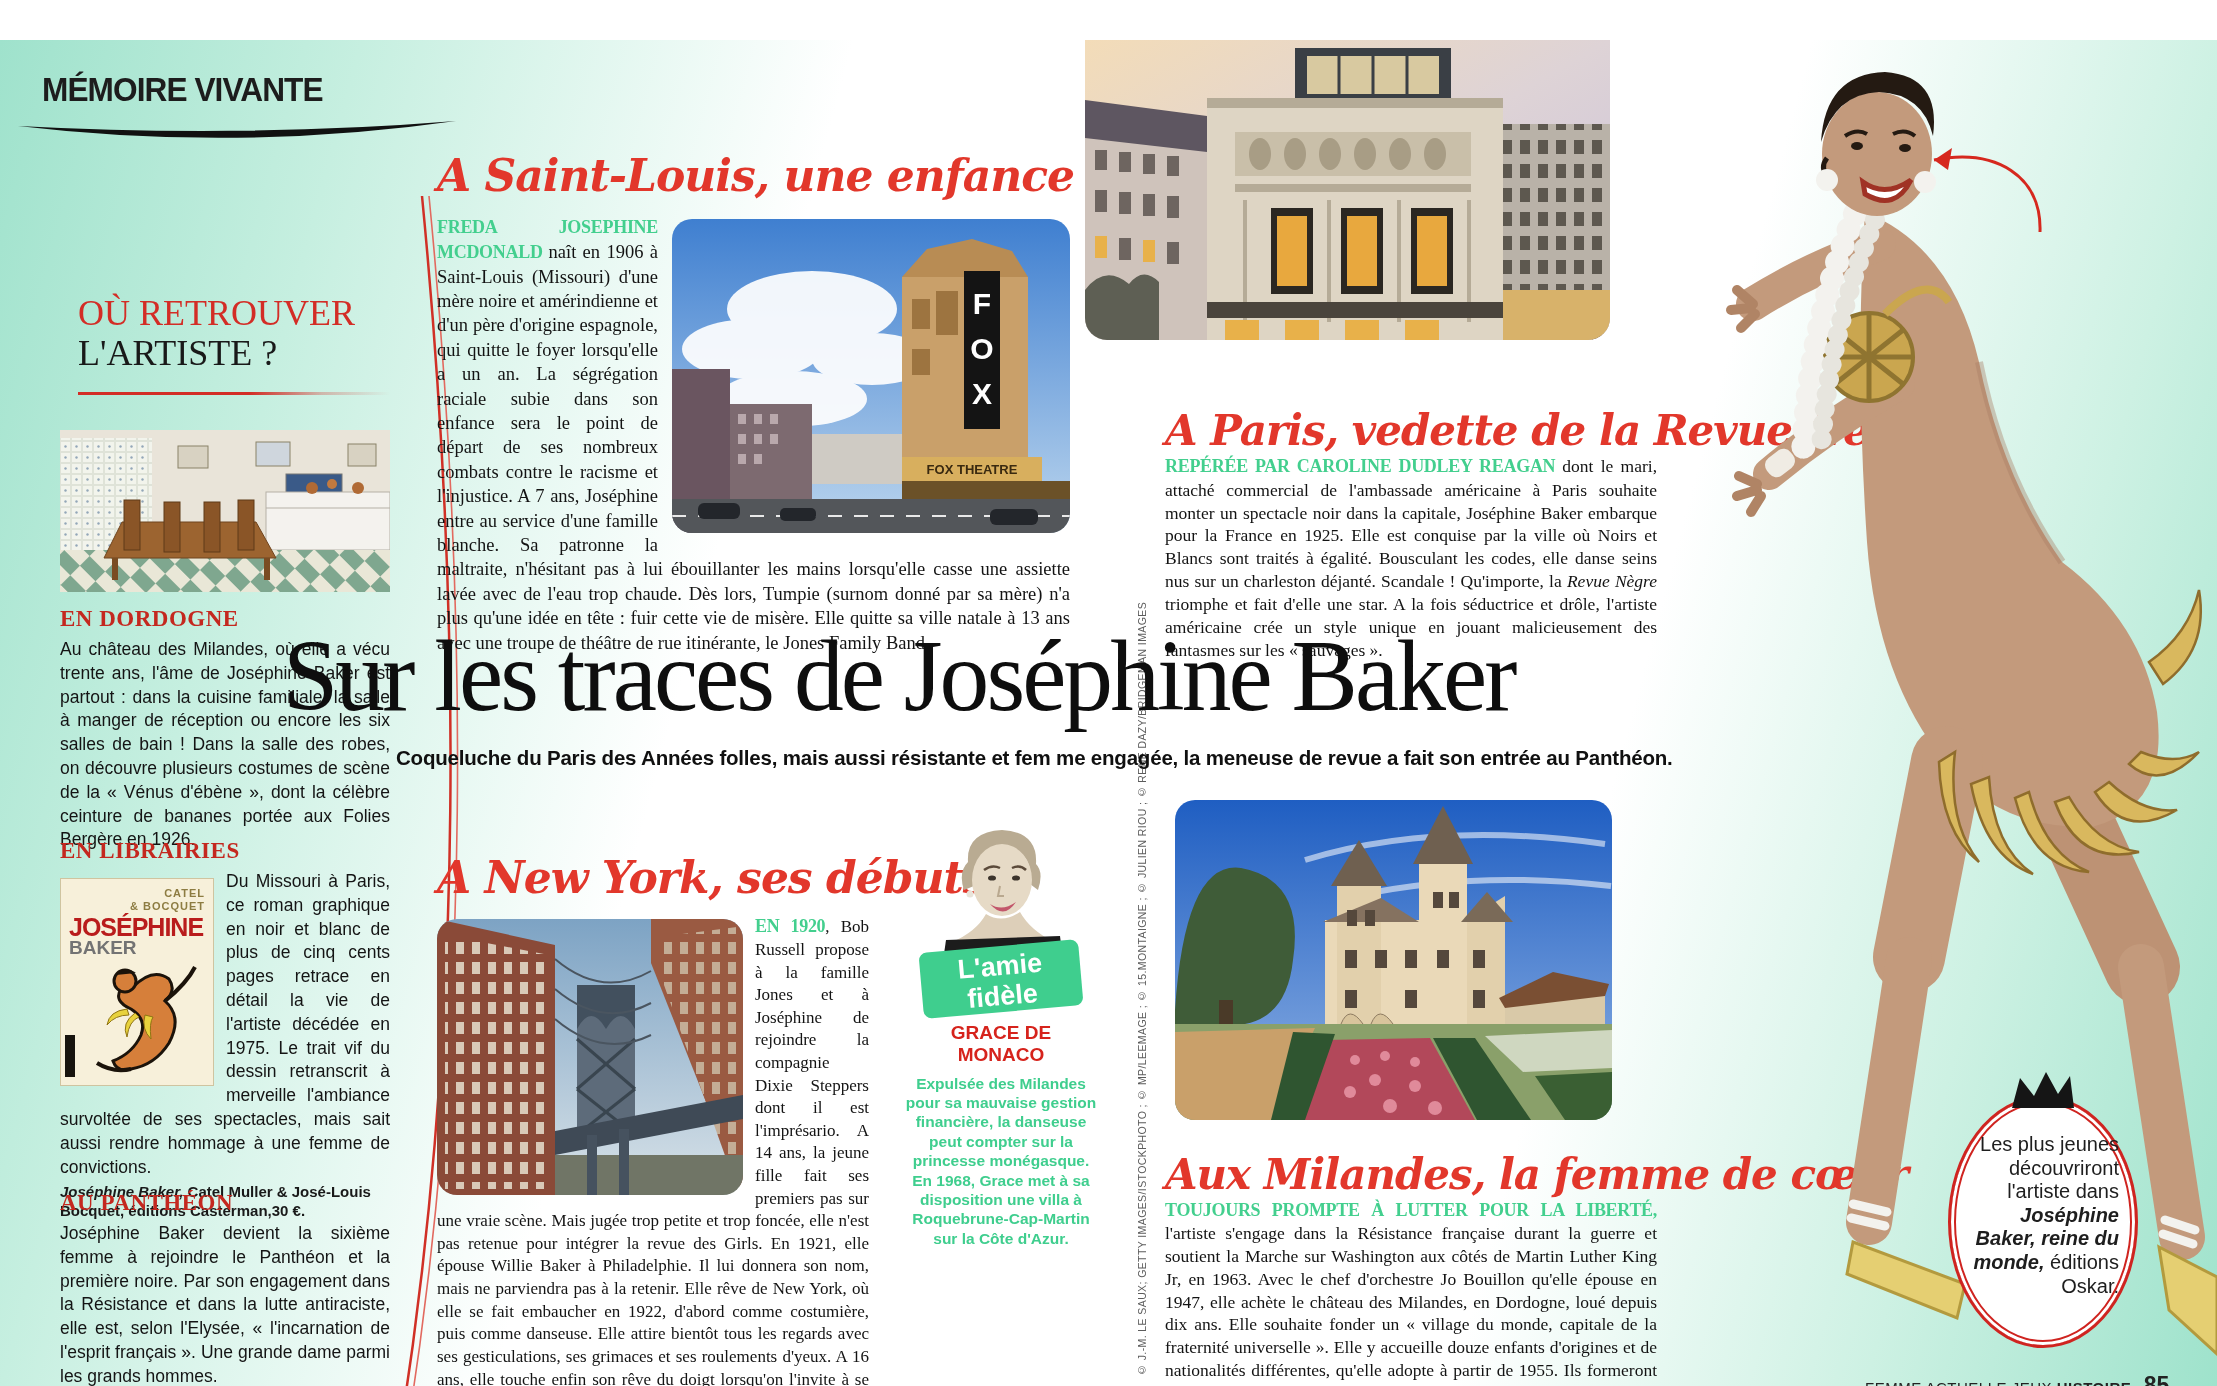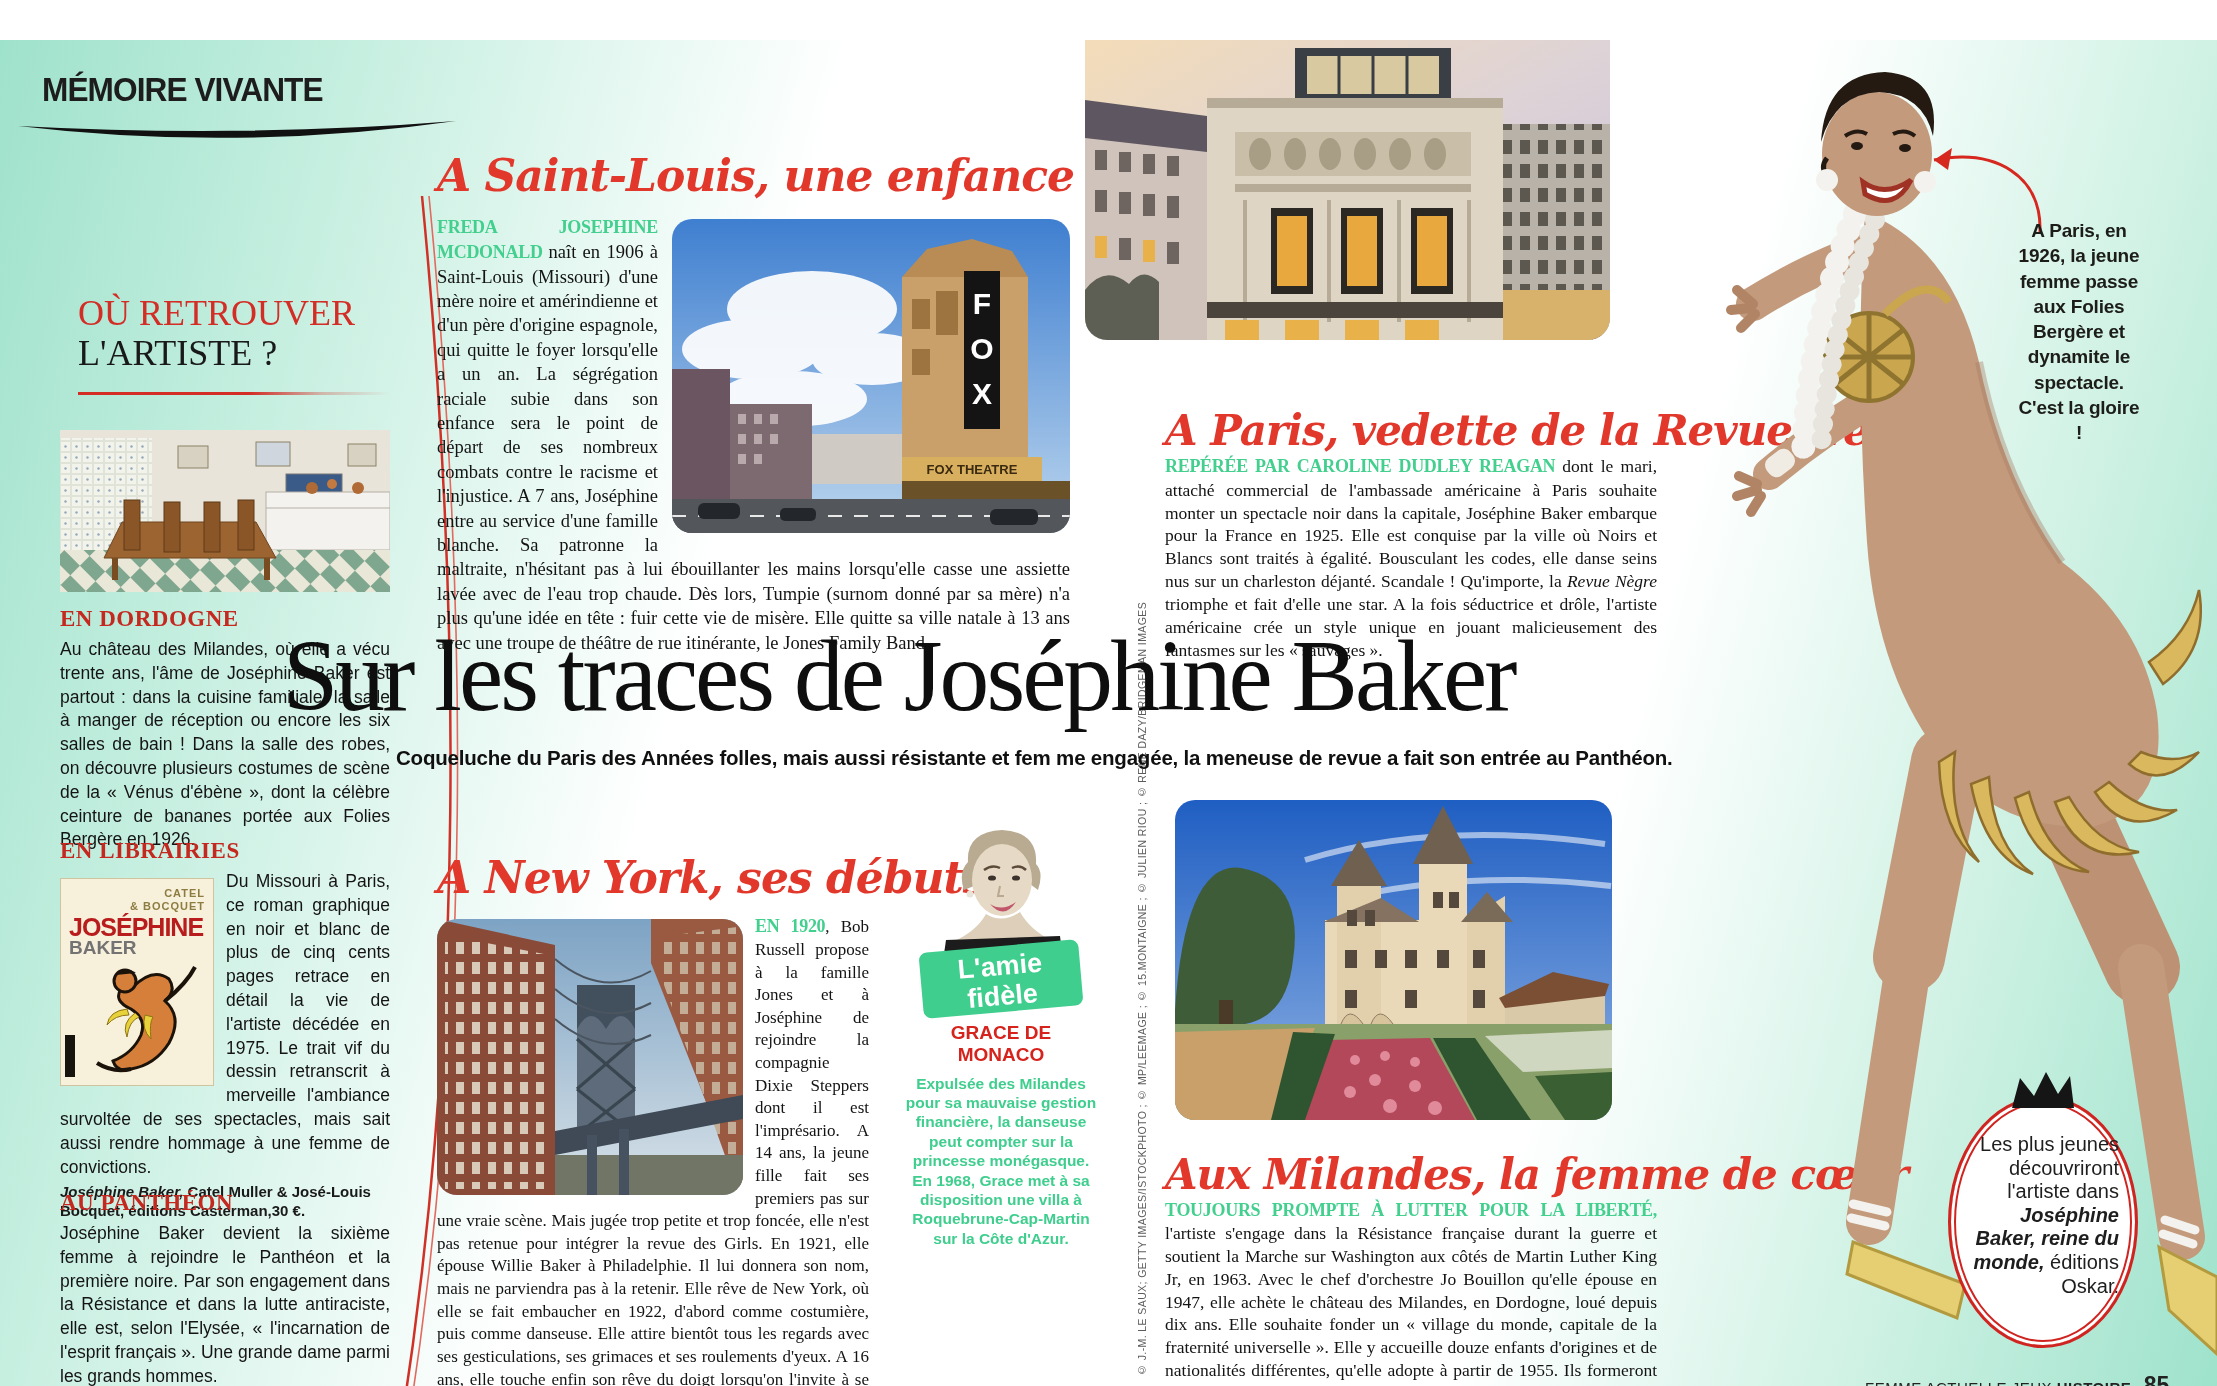--- a/index.html
+++ b/index.html
@@ -513,21 +513,20 @@
       <ellipse cx="140" cy="84" rx="6" ry="4" fill="#241a12"></ellipse>
         <ellipse cx="188" cy="86" rx="6" ry="4" fill="#241a12"></ellipse>
       <path d="M146,120 Q168,136 194,118 Q178,150 148,132 Z" fill="#fff" stroke="#a03225" stroke-width="5"></path>
     </g>
   </svg>
 
   <svg class="abs" id="arrow" width="140" height="100">
     <path d="M132,96 C134,40 88,12 26,24" fill="none" stroke="#d6281e" stroke-width="3"></path>
     <polygon points="26,24 44,12 40,34" fill="#d6281e"></polygon>
   </svg>
-  <div class="abs" id="anno">A Paris, en 1926, la jeune femme passe aux Folies Bergère et dynamite le spectacle. C'est la gloire !</div>
 
   <svg class="abs" id="crown" width="66" height="40">
     <path d="M2,38 L10,8 L24,26 L36,2 L48,24 L60,6 L64,38 Z" fill="#151515"></path>
   </svg>
   <div class="abs" id="badge">
     <span>Les plus jeunes découvriront l'artiste dans </span><span class="it">Joséphine Baker, reine du monde,</span><span> éditions Oskar.</span>
   </div>
 
   <div class="abs" id="foot-r">
     <span class="mag"><span>FEMME ACTUELLE JEUX </span><b>HISTOIRE</b></span>

